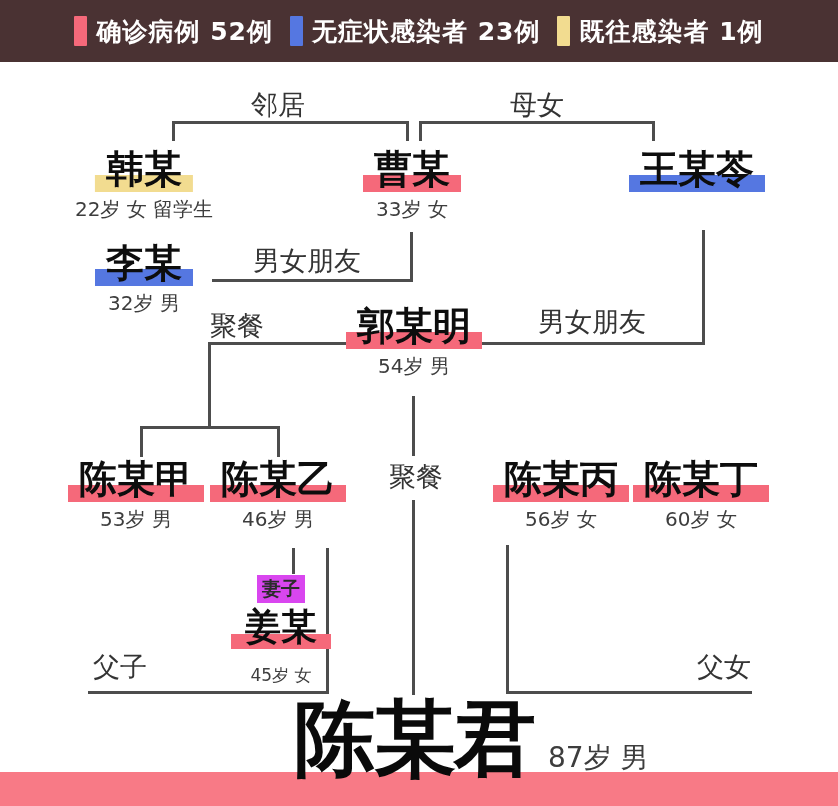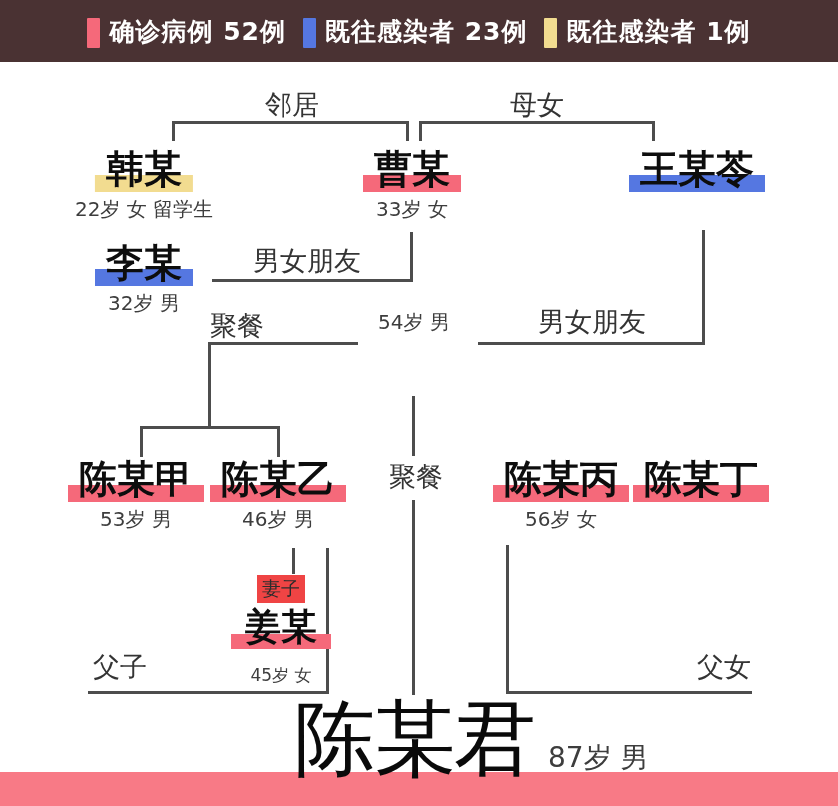--- a/index.html
+++ b/index.html
@@ -5,21 +5,21 @@
   html,body{margin:0;padding:0;background:#fff;}
   #stage{
     position:relative;width:838px;height:806px;overflow:hidden;background:#ffffff;
     font-family:"DejaVu Sans","Liberation Sans",sans-serif;
   }
   
   #legend{
     position:absolute;left:0;top:0;width:838px;height:62px;
     display:flex;align-items:center;justify-content:center;gap:17px;
   }
-  .legend-item{display:flex;align-items:flex-end;gap:9px;}
+  .legend-item{display:flex;align-items:center;gap:9px;}
   .swatch{width:13px;height:30px;border-radius:1px;}
   .legend-label{color:#ffffff;font-size:25px;font-weight:700;letter-spacing:1px;white-space:nowrap;}
   
   .ln{position:absolute;}
   
   .rel{
     position:absolute;transform:translateX(-50%);
     font-size:27px;color:#343434;white-space:nowrap;font-weight:500;
   }
   
@@ -37,39 +37,39 @@
   .node-small .pdetail{font-size:17px;margin-top:17px;}
   .wife-tag{
     display:inline-block;font-size:19px;color:#2c2c2c;padding:1px 5px;
     margin-bottom:3px;font-weight:500;
   }
   
   #patriarch{
     position:absolute;left:294px;top:694px;display:flex;align-items:baseline;gap:14px;z-index:2;
   }
   #patriarch .big-name{
-    font-size:82px;font-weight:400;color:#0a0a0a;line-height:1.1;white-space:nowrap;
+    font-size:82px;font-weight:700;color:#0a0a0a;line-height:1.1;white-space:nowrap;
     letter-spacing:-2px;
   }
   #patriarch .big-detail{font-size:28px;color:#3d3d3d;white-space:nowrap;}
   #bottom-bar{position:absolute;left:0;top:772px;width:838px;height:34px;z-index:1;}
 </style>
 </head>
 <body>
 
 <div id="stage">
 
   <div id="legend" style="background: rgb(74, 50, 51);">
     <div class="legend-item">
       <span class="swatch" style="background: rgb(245, 105, 122);"></span>
       <span class="legend-label">确诊病例 52例</span>
     </div>
     <div class="legend-item">
       <span class="swatch" style="background: rgb(85, 119, 225);"></span>
-      <span class="legend-label">既往感染者 23例</span>
+      <span class="legend-label">无症状感染者 23例</span>
     </div>
     <div class="legend-item">
       <span class="swatch" style="background: rgb(242, 220, 144);"></span>
       <span class="legend-label">既往感染者 1例</span>
     </div>
   </div>
 
   <div class="ln" style="left: 172px; top: 121px; width: 237px; height: 3px; background: rgb(77, 77, 77);"></div>
   <div class="ln" style="left: 172px; top: 121px; width: 3px; height: 20px; background: rgb(77, 77, 77);"></div>
   <div class="ln" style="left: 406px; top: 121px; width: 3px; height: 20px; background: rgb(77, 77, 77);"></div>
@@ -86,21 +86,21 @@
   <div class="ln" style="left: 140px; top: 426px; width: 3px; height: 31px; background: rgb(77, 77, 77);"></div>
   <div class="ln" style="left: 277px; top: 426px; width: 3px; height: 31px; background: rgb(77, 77, 77);"></div>
   <div class="ln" style="left: 412px; top: 396px; width: 3px; height: 60px; background: rgb(77, 77, 77);"></div>
   <div class="ln" style="left: 412px; top: 500px; width: 3px; height: 195px; background: rgb(77, 77, 77);"></div>
   <div class="ln" style="left: 292px; top: 548px; width: 3px; height: 26px; background: rgb(77, 77, 77);"></div>
   <div class="ln" style="left: 326px; top: 548px; width: 3px; height: 146px; background: rgb(77, 77, 77);"></div>
   <div class="ln" style="left: 88px; top: 691px; width: 241px; height: 3px; background: rgb(77, 77, 77);"></div>
   <div class="ln" style="left: 506px; top: 545px; width: 3px; height: 149px; background: rgb(77, 77, 77);"></div>
   <div class="ln" style="left: 506px; top: 691px; width: 246px; height: 3px; background: rgb(77, 77, 77);"></div>
 
-  <div class="rel" style="left:292px;top:87px;">邻居</div>
+  <div class="rel" style="left:278px;top:87px;">邻居</div>
   <div class="rel" style="left:537px;top:87px;">母女</div>
   <div class="rel" style="left:307px;top:243px;">男女朋友</div>
   <div class="rel" style="left:592px;top:304px;">男女朋友</div>
   <div class="rel" style="left:237px;top:308px;">聚餐</div>
   <div class="rel" style="left:416px;top:459px;background:#ffffff;padding:0 2px;">聚餐</div>
   <div class="rel" style="left:120px;top:649px;">父子</div>
   <div class="rel" style="left:703px;top:649px;margin-left:21px;">父女</div>
 
   <div class="node" style="left:144px;top:148px;">
     <div class="pname"><span class="hl" style="background: rgb(242, 220, 144);"></span><span class="txt">韩某</span></div>
@@ -115,44 +115,46 @@
   <div class="node" style="left:697px;top:148px;">
     <div class="pname"><span class="hl" style="background: rgb(85, 119, 225);"></span><span class="txt">王某苓</span></div>
   </div>
 
   <div class="node" style="left:144px;top:242px;">
     <div class="pname"><span class="hl" style="background: rgb(85, 119, 225);"></span><span class="txt">李某</span></div>
     <div class="pdetail">32岁 男</div>
   </div>
 
   <div class="node" style="left:414px;top:305px;">
+    <div class="pname"><span class="hl" style="background: rgb(245, 105, 122);"></span><span class="txt">郭某明</span></div>
     <div class="pdetail">54岁 男</div>
   </div>
 
   <div class="node" style="left:136px;top:458px;">
     <div class="pname"><span class="hl" style="background: rgb(245, 105, 122);"></span><span class="txt">陈某甲</span></div>
     <div class="pdetail">53岁 男</div>
   </div>
 
   <div class="node" style="left:278px;top:458px;">
     <div class="pname"><span class="hl" style="background: rgb(245, 105, 122);"></span><span class="txt">陈某乙</span></div>
     <div class="pdetail">46岁 男</div>
   </div>
 
   <div class="node" style="left:561px;top:458px;">
     <div class="pname"><span class="hl" style="background: rgb(245, 105, 122);"></span><span class="txt">陈某丙</span></div>
     <div class="pdetail">56岁 女</div>
   </div>
 
   <div class="node" style="left:701px;top:458px;">
     <div class="pname"><span class="hl" style="background: rgb(245, 105, 122);"></span><span class="txt">陈某丁</span></div>
+    <div class="pdetail">60岁 女</div>
   </div>
 
   <div class="node node-small" style="left:281px;top:575px;">
-    <div><span class="wife-tag" style="background: #ef4444;">妻子</span></div>
+    <div><span class="wife-tag" style="background: #d946ef; font-weight: bold;">妻子</span></div>
     <div class="pname"><span class="hl" style="background: rgb(245, 105, 122);"></span><span class="txt">姜某</span></div>
     <div class="pdetail">45岁 女</div>
   </div>
 
   <div id="patriarch">
     <span class="big-name">陈某君</span>
     <span class="big-detail">87岁 男</span>
   </div>
   <div id="bottom-bar" style="background: rgb(248, 122, 134);"></div>
 

